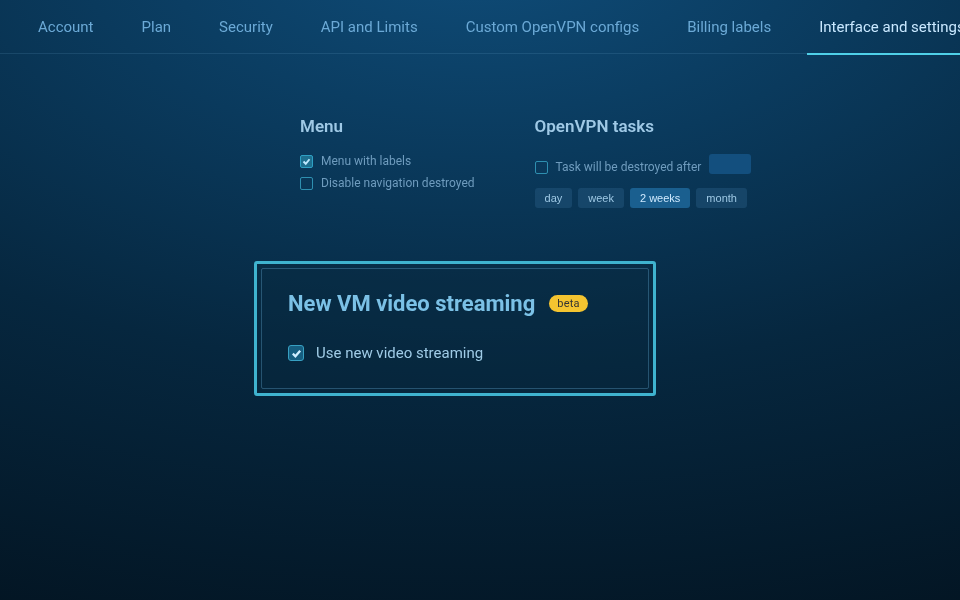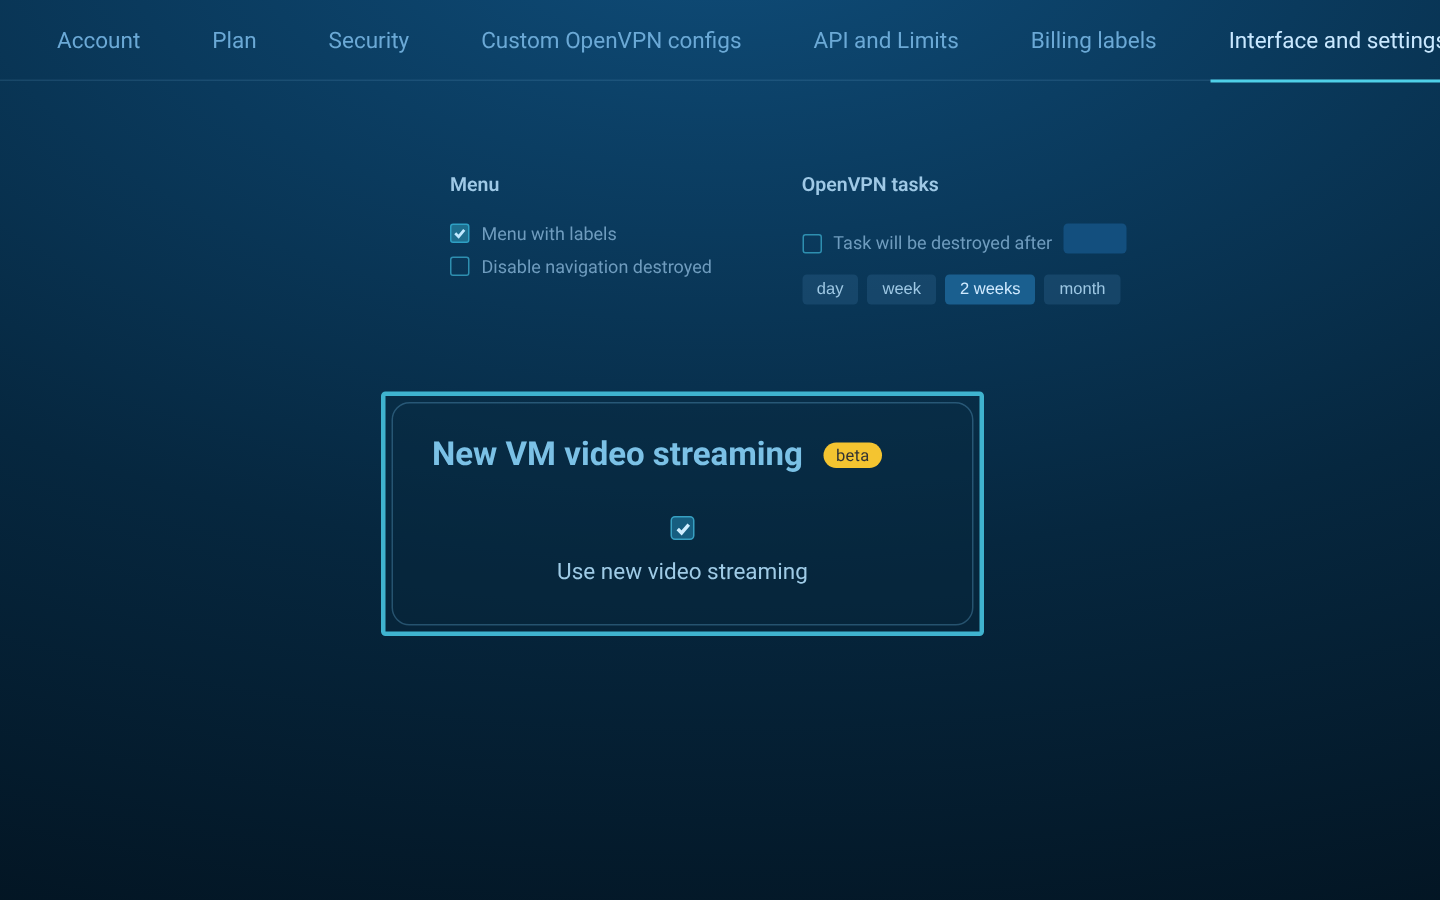--- a/index.html
+++ b/index.html
@@ -45,30 +45,30 @@
     position: relative;
     padding-top: 62px;
   }
   .cols {
     display: flex;
     gap: 60px;
     padding-left: 300px;
   }
   .col { }
   .section-title {
-    font-size: 13px;
+    font-size: 17px;
     font-weight: 600;
     color: #9fc9e6;
     margin-bottom: 18px;
   }
 
   
   .chk-row {
     display: flex;
-    align-items: flex-start;
+    align-items: flex-end;
     gap: 8px;
     font-size: 12px;
     color: #6f9cbe;
     margin-bottom: 8px;
     user-select: none;
   }
   .chk-box {
     width: 13px; height: 13px;
     border: 1px solid #2e8fb0;
     border-radius: 2px;
@@ -112,21 +112,21 @@
     position: absolute;
     left: 254px; top: 207px;
     width: 402px;
     border: 3px solid #3fb3cf;
     border-radius: 3px;
     padding: 4px;
     background: rgba(10,40,60,0.35);
   }
   .highlight-inner {
     border: 1px solid rgba(100,170,210,0.35);
-    border-radius: 12px;
+    border-radius: 2px;
     padding: 22px 26px 26px 26px;
   }
   .panel-head {
     display: flex;
     align-items: center;
     gap: 14px;
     margin-bottom: 28px;
   }
   .panel-title {
     font-size: 22px;
@@ -139,41 +139,40 @@
     font-size: 11px;
     font-weight: 400;
     padding: 2px 8px;
     border-radius: 9px;
     letter-spacing: 0.2px;
   }
   .panel-chk-row {
     display: flex; align-items: center; gap: 12px;
     font-size: 15px;
     color: #9fcbe6;
-    flex-direction: column;
   }
   .panel-chk-box {
     width: 16px; height: 16px;
     border: 1.5px solid #37a0c2;
     border-radius: 3px;
     background: #165e80;
     display: inline-flex; align-items: center; justify-content: center;
     flex-shrink: 0;
   }
   .panel-chk-box svg { width: 11px; height: 11px; stroke: #cfeeff; stroke-width: 2.5; fill: none; }
 </style>
 </head>
 <body>
 
 <nav class="tabs">
   <div class="tab">Account</div>
   <div class="tab">Plan</div>
   <div class="tab">Security</div>
+  <div class="tab">API and Limits</div>
   <div class="tab">Custom OpenVPN configs</div>
-  <div class="tab">API and Limits</div>
   <div class="tab">Billing labels</div>
   <div class="tab active">Interface and settings</div>
 </nav>
 
 <div class="content">
   <div class="cols">
 
     <div class="col">
       <div class="section-title">Menu</div>
 

